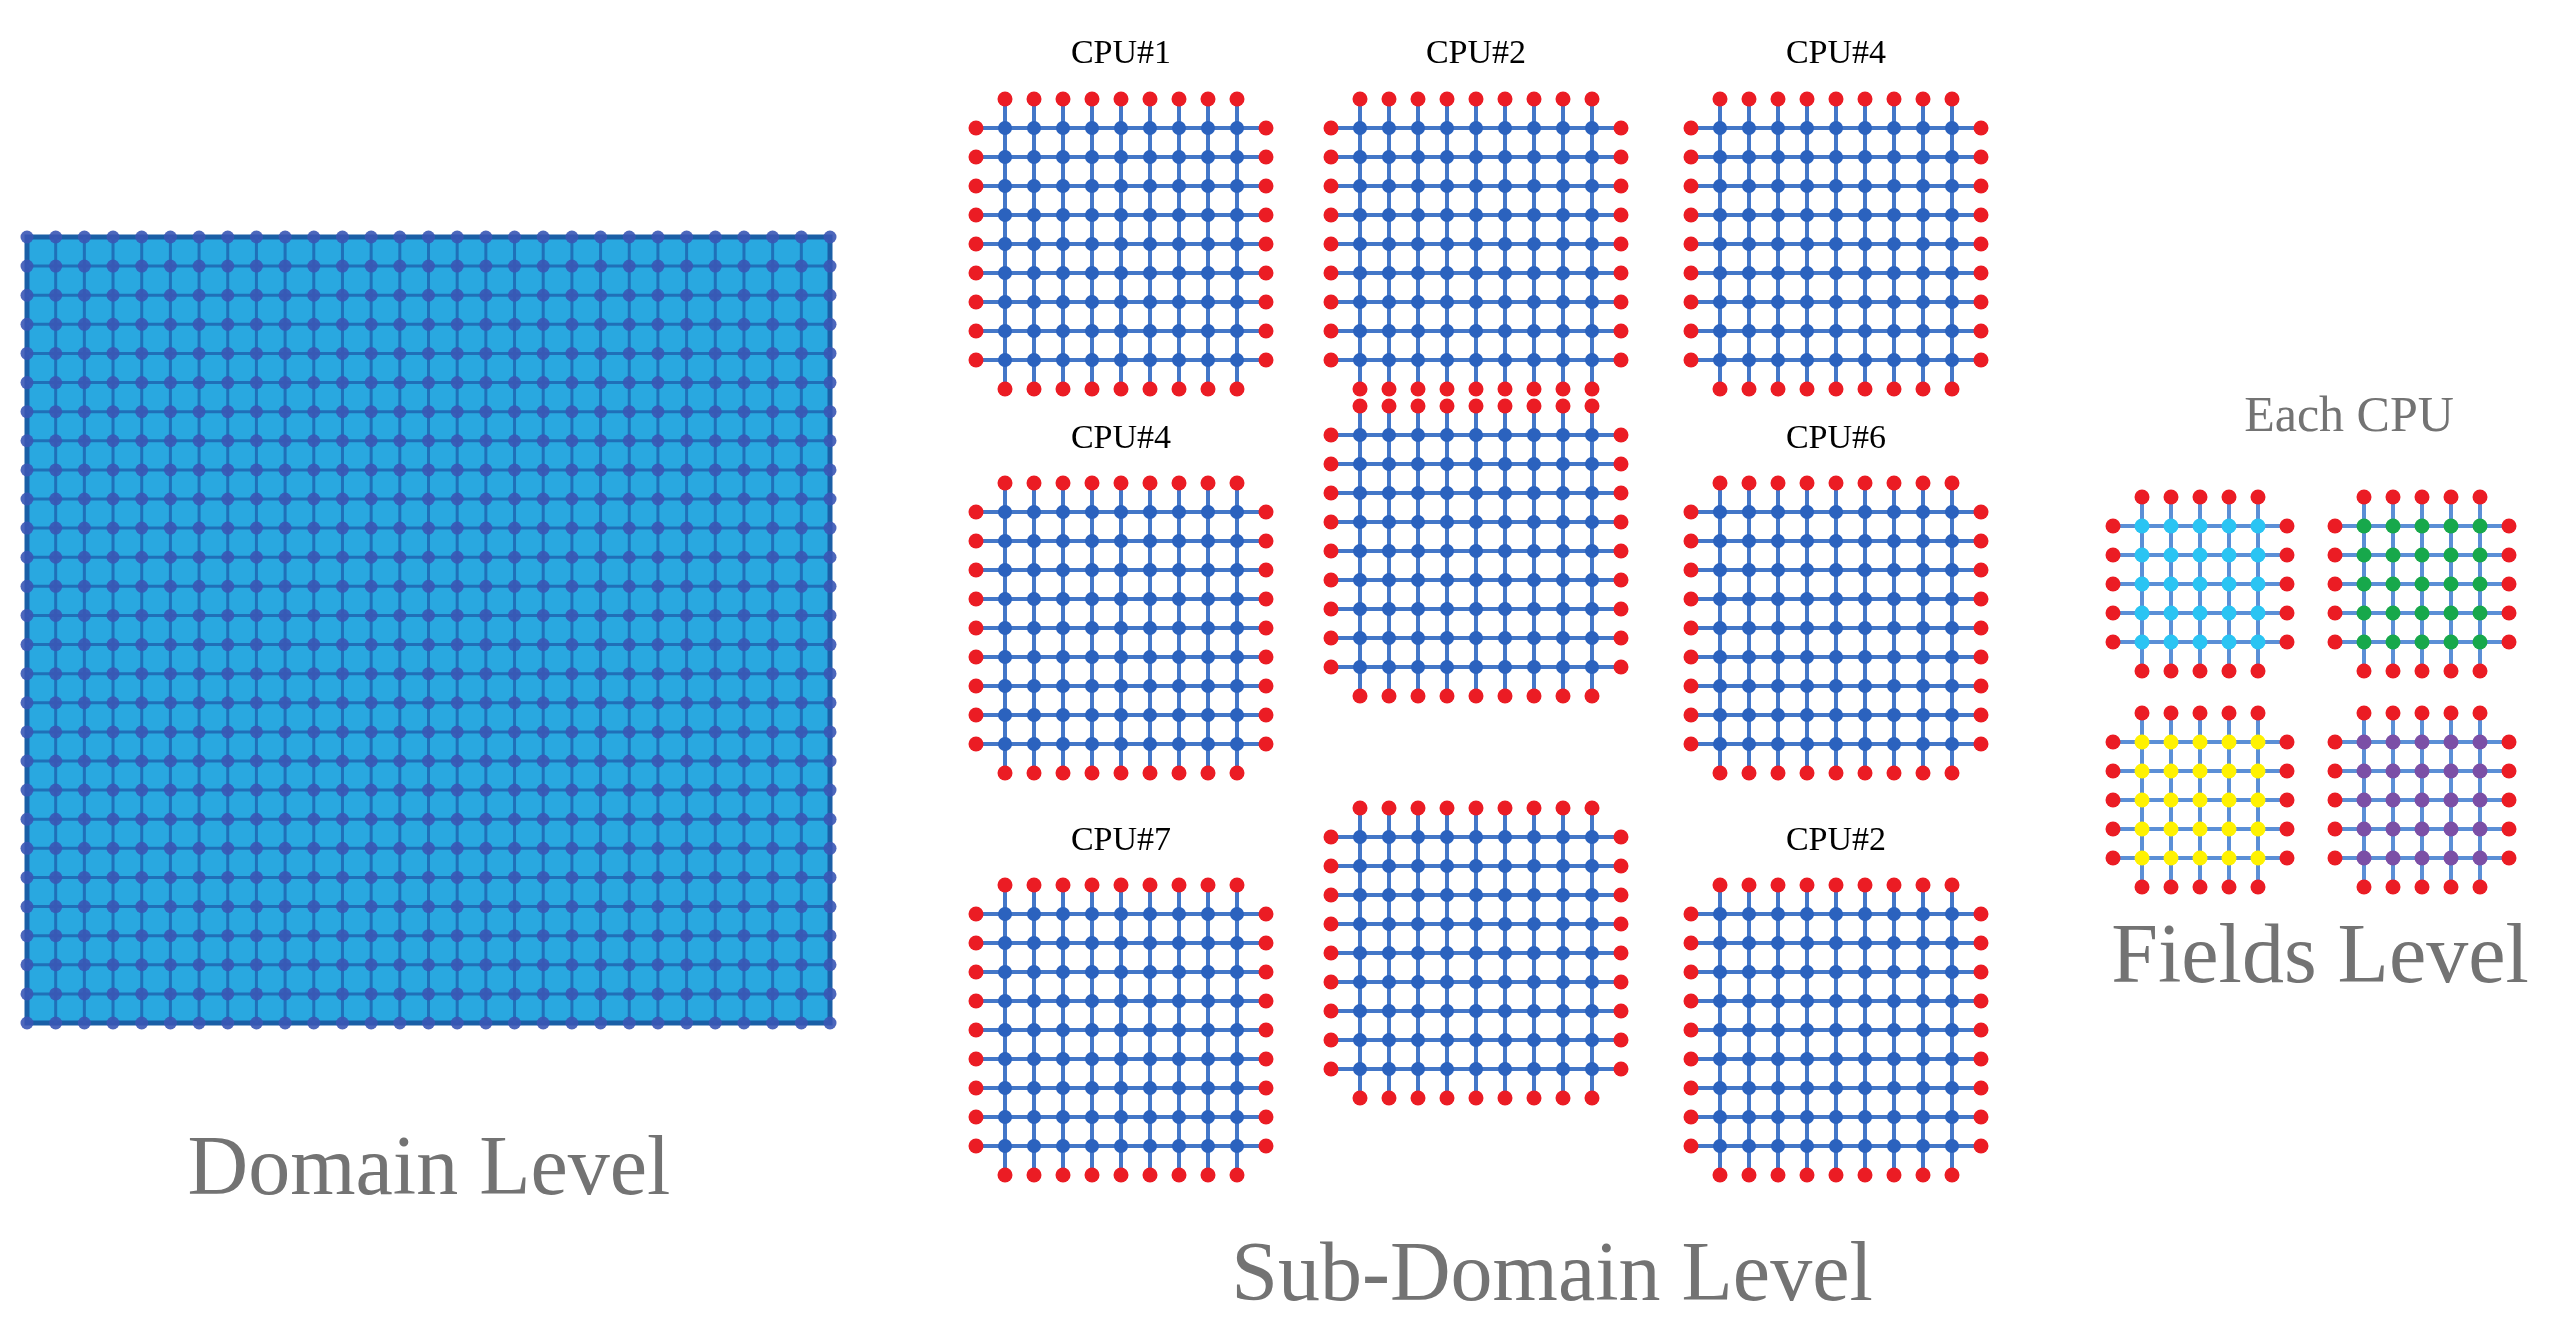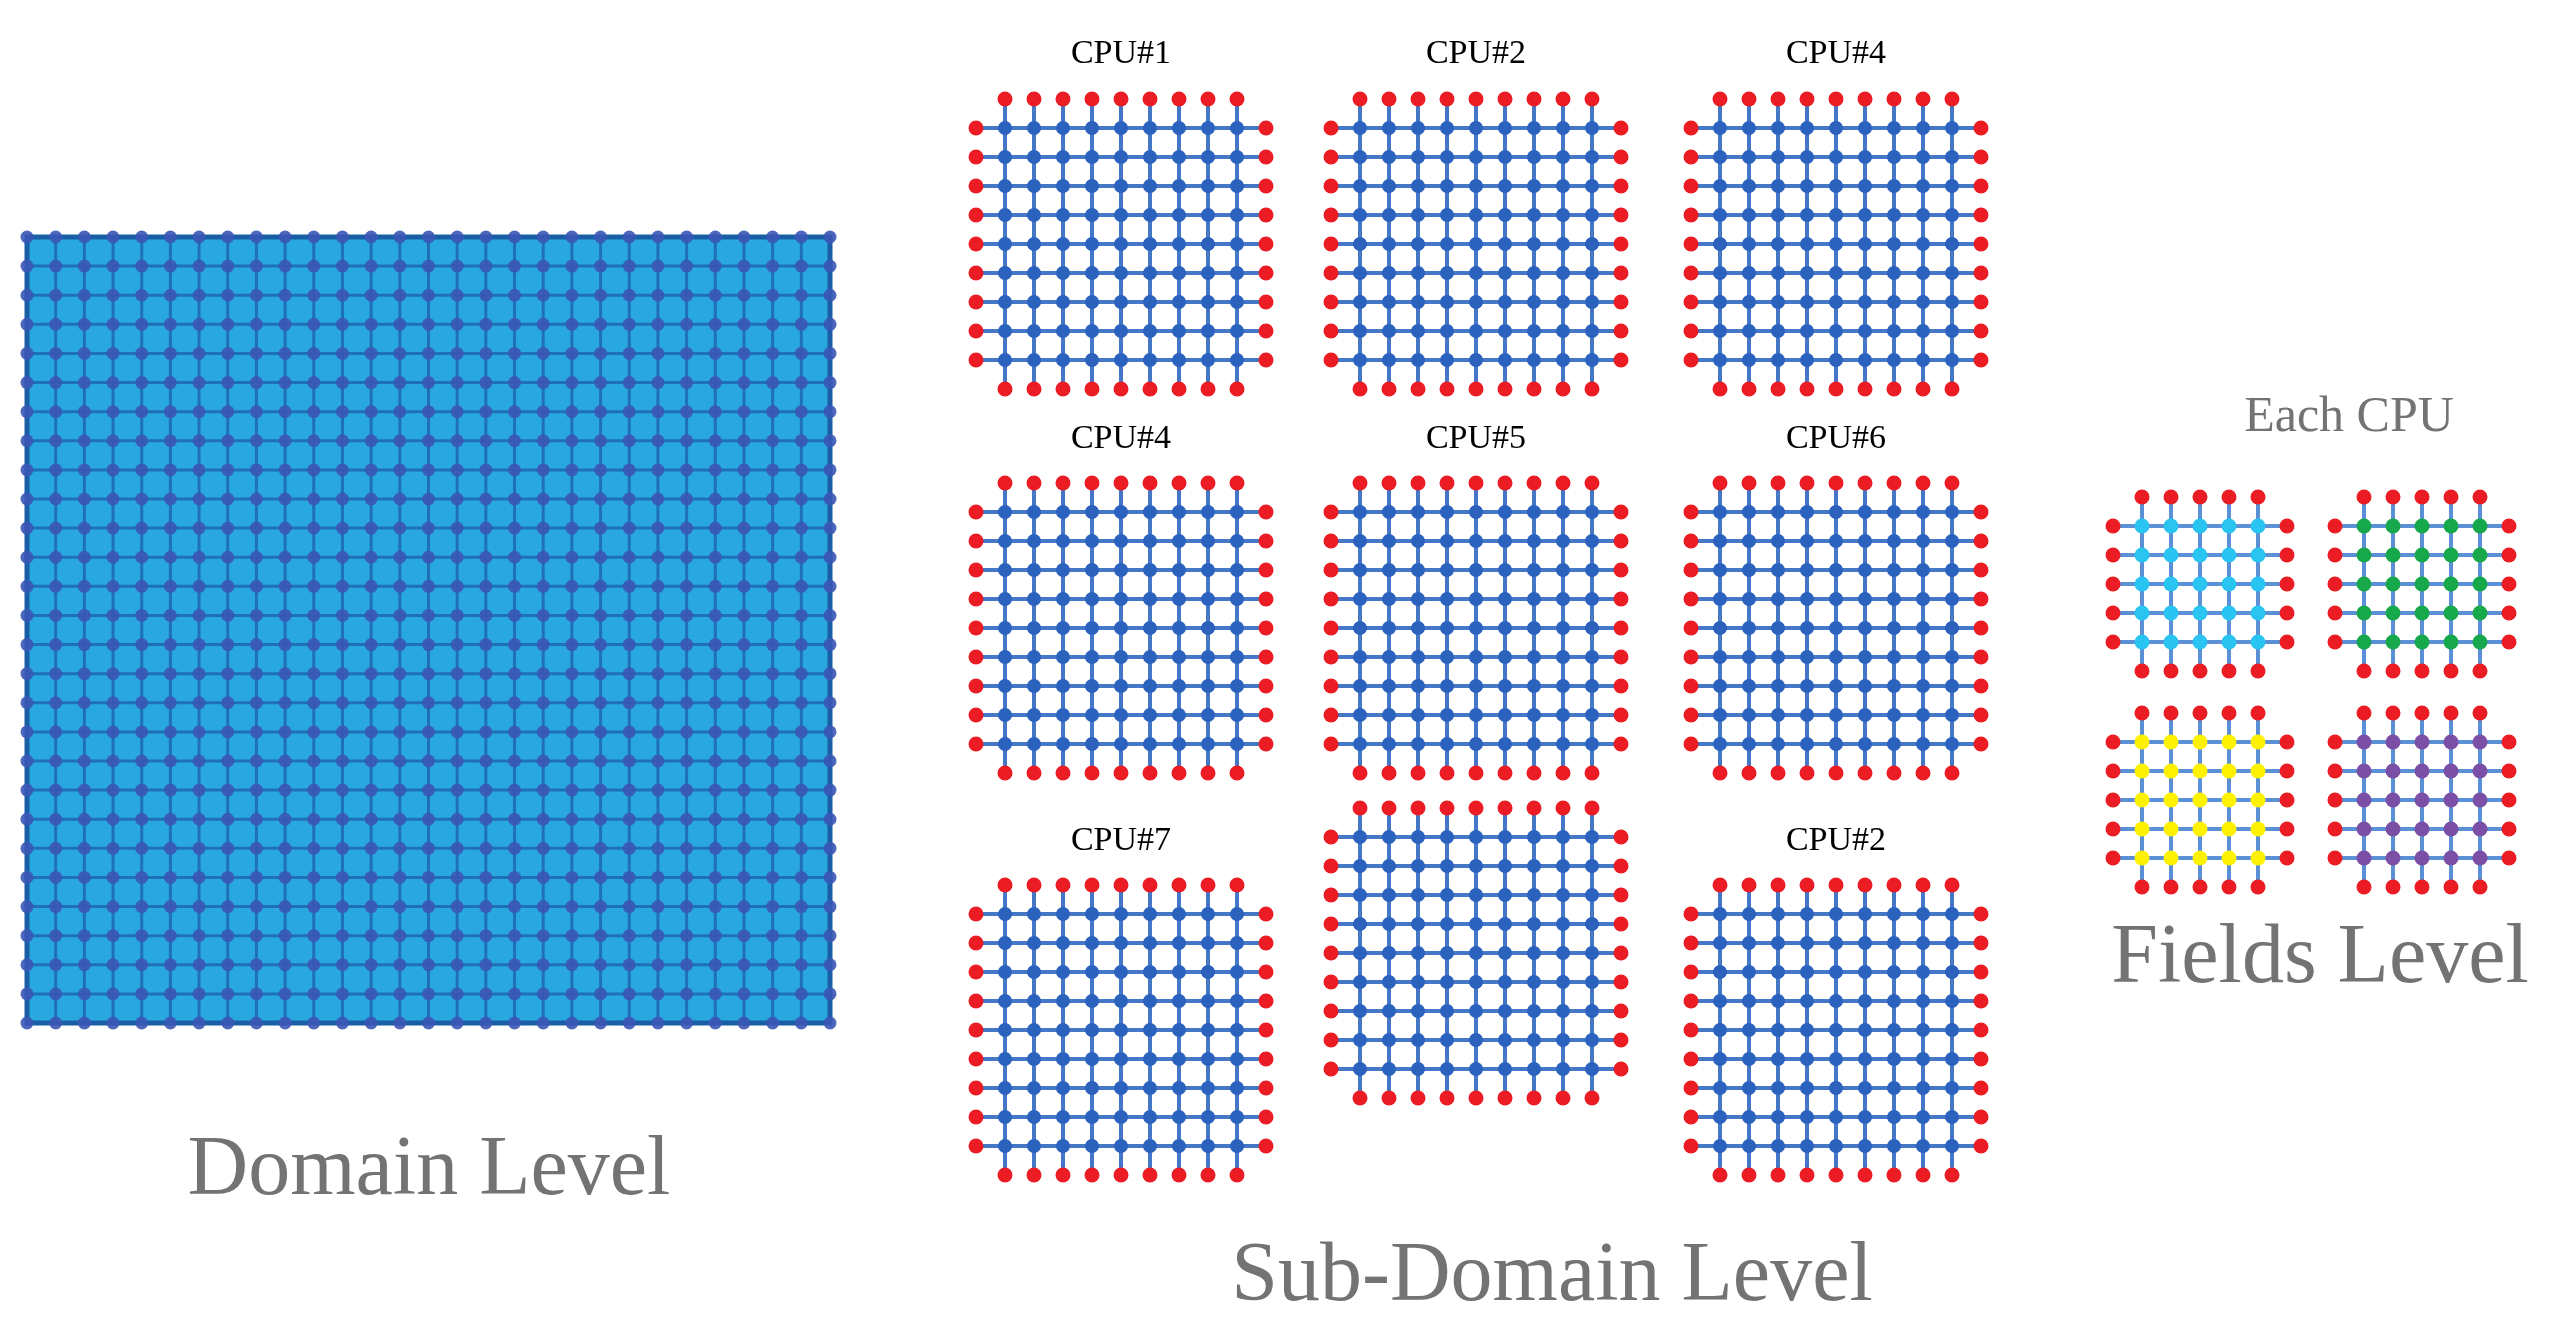--- a/index.html
+++ b/index.html
@@ -1490,21 +1490,20 @@
             <circle cx="269" cy="124" r="7"></circle>
             <circle cx="269" cy="153" r="7"></circle>
             <circle cx="269" cy="182" r="7"></circle>
             <circle cx="269" cy="211" r="7"></circle>
             <circle cx="269" cy="240" r="7"></circle>
             <circle cx="269" cy="269" r="7"></circle>
           </g>
         </svg>
       </div>
       <div class="cpu-block" style="left: 1323px; top: 398px;">
-        <div class="cpu-label" style="width: 306px; height: 77px;">CPU#5</div>
         <svg class="grid-svg" width="306" height="306">
           <g stroke="#4477C8" stroke-width="4" stroke-linecap="round">
             <line x1="8" y1="37" x2="298" y2="37"></line>
             <line x1="8" y1="66" x2="298" y2="66"></line>
             <line x1="8" y1="95" x2="298" y2="95"></line>
             <line x1="8" y1="124" x2="298" y2="124"></line>
             <line x1="8" y1="153" x2="298" y2="153"></line>
             <line x1="8" y1="182" x2="298" y2="182"></line>
             <line x1="8" y1="211" x2="298" y2="211"></line>
             <line x1="8" y1="240" x2="298" y2="240"></line>

